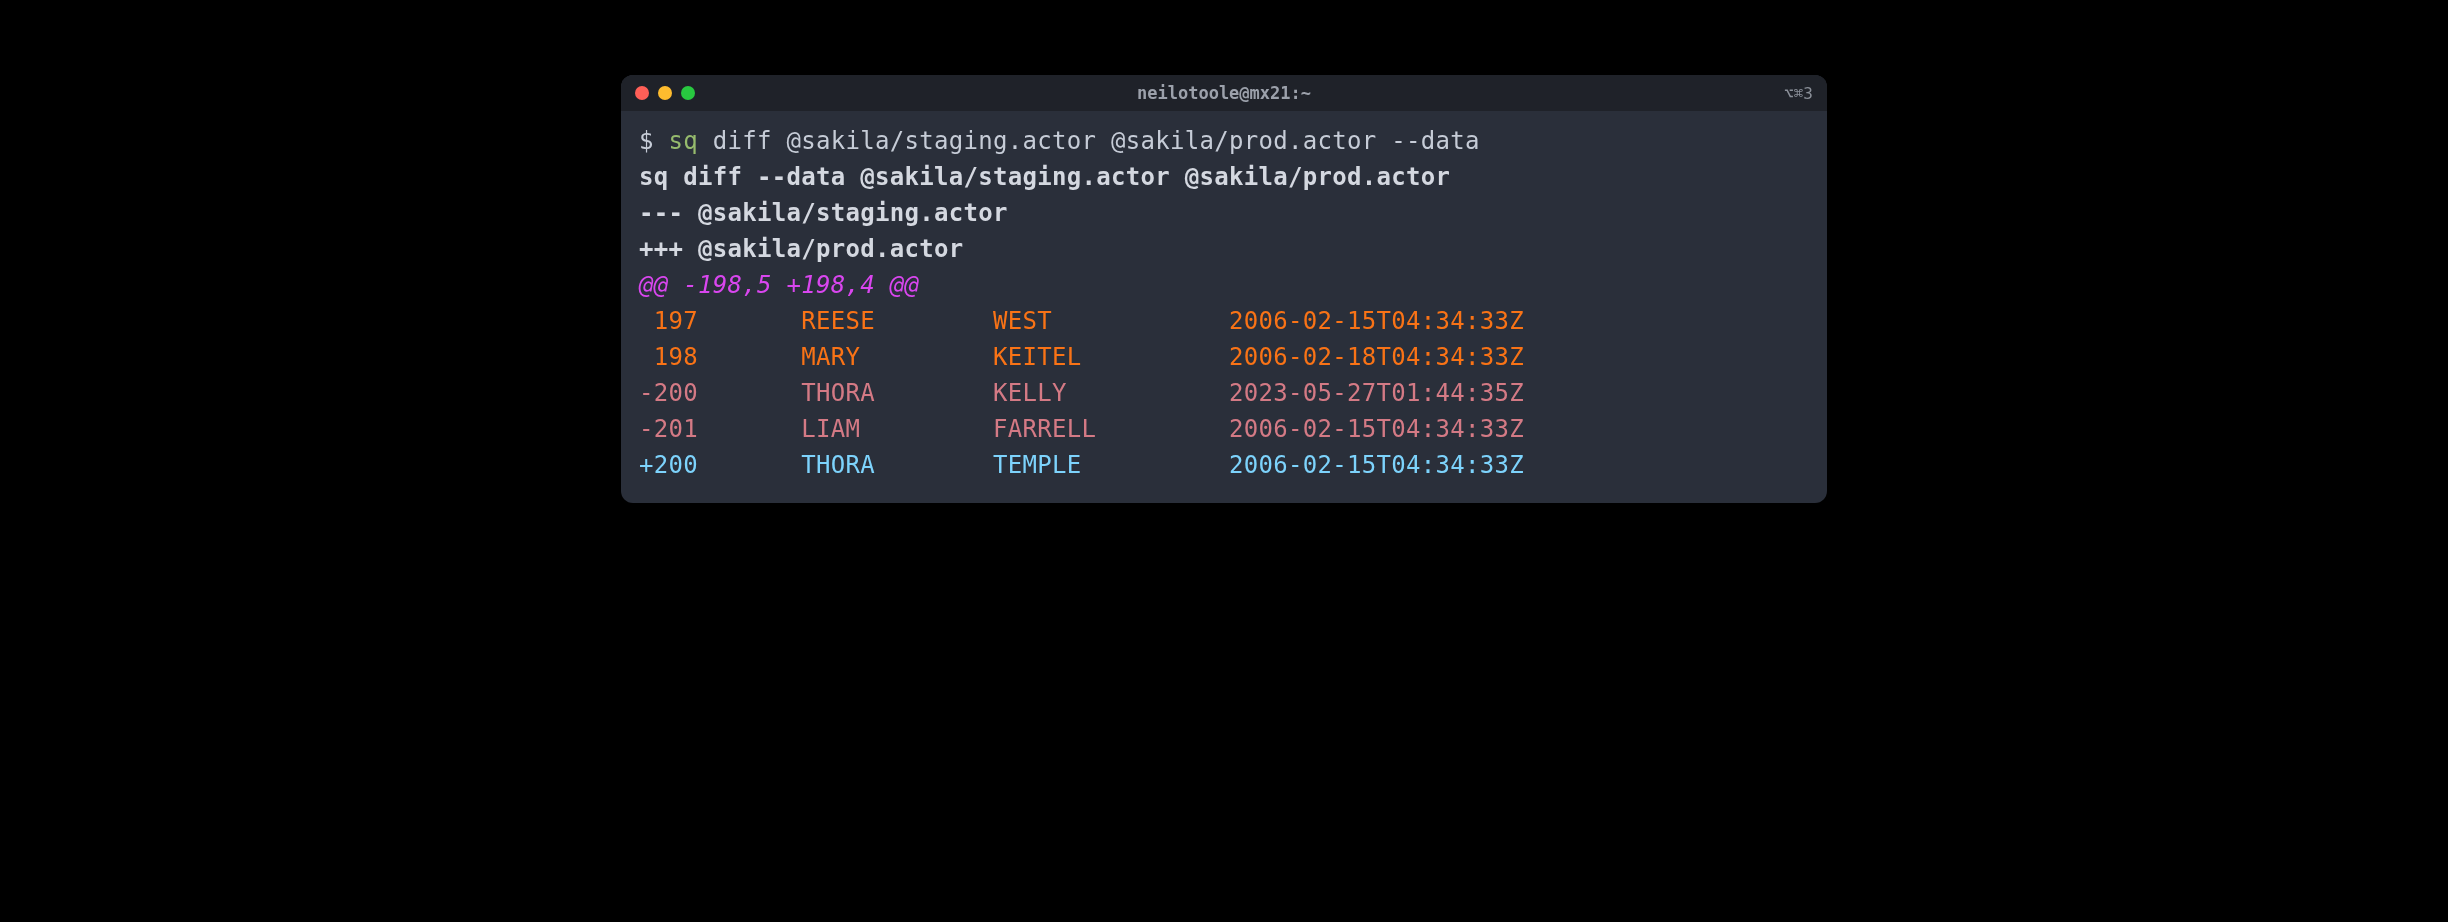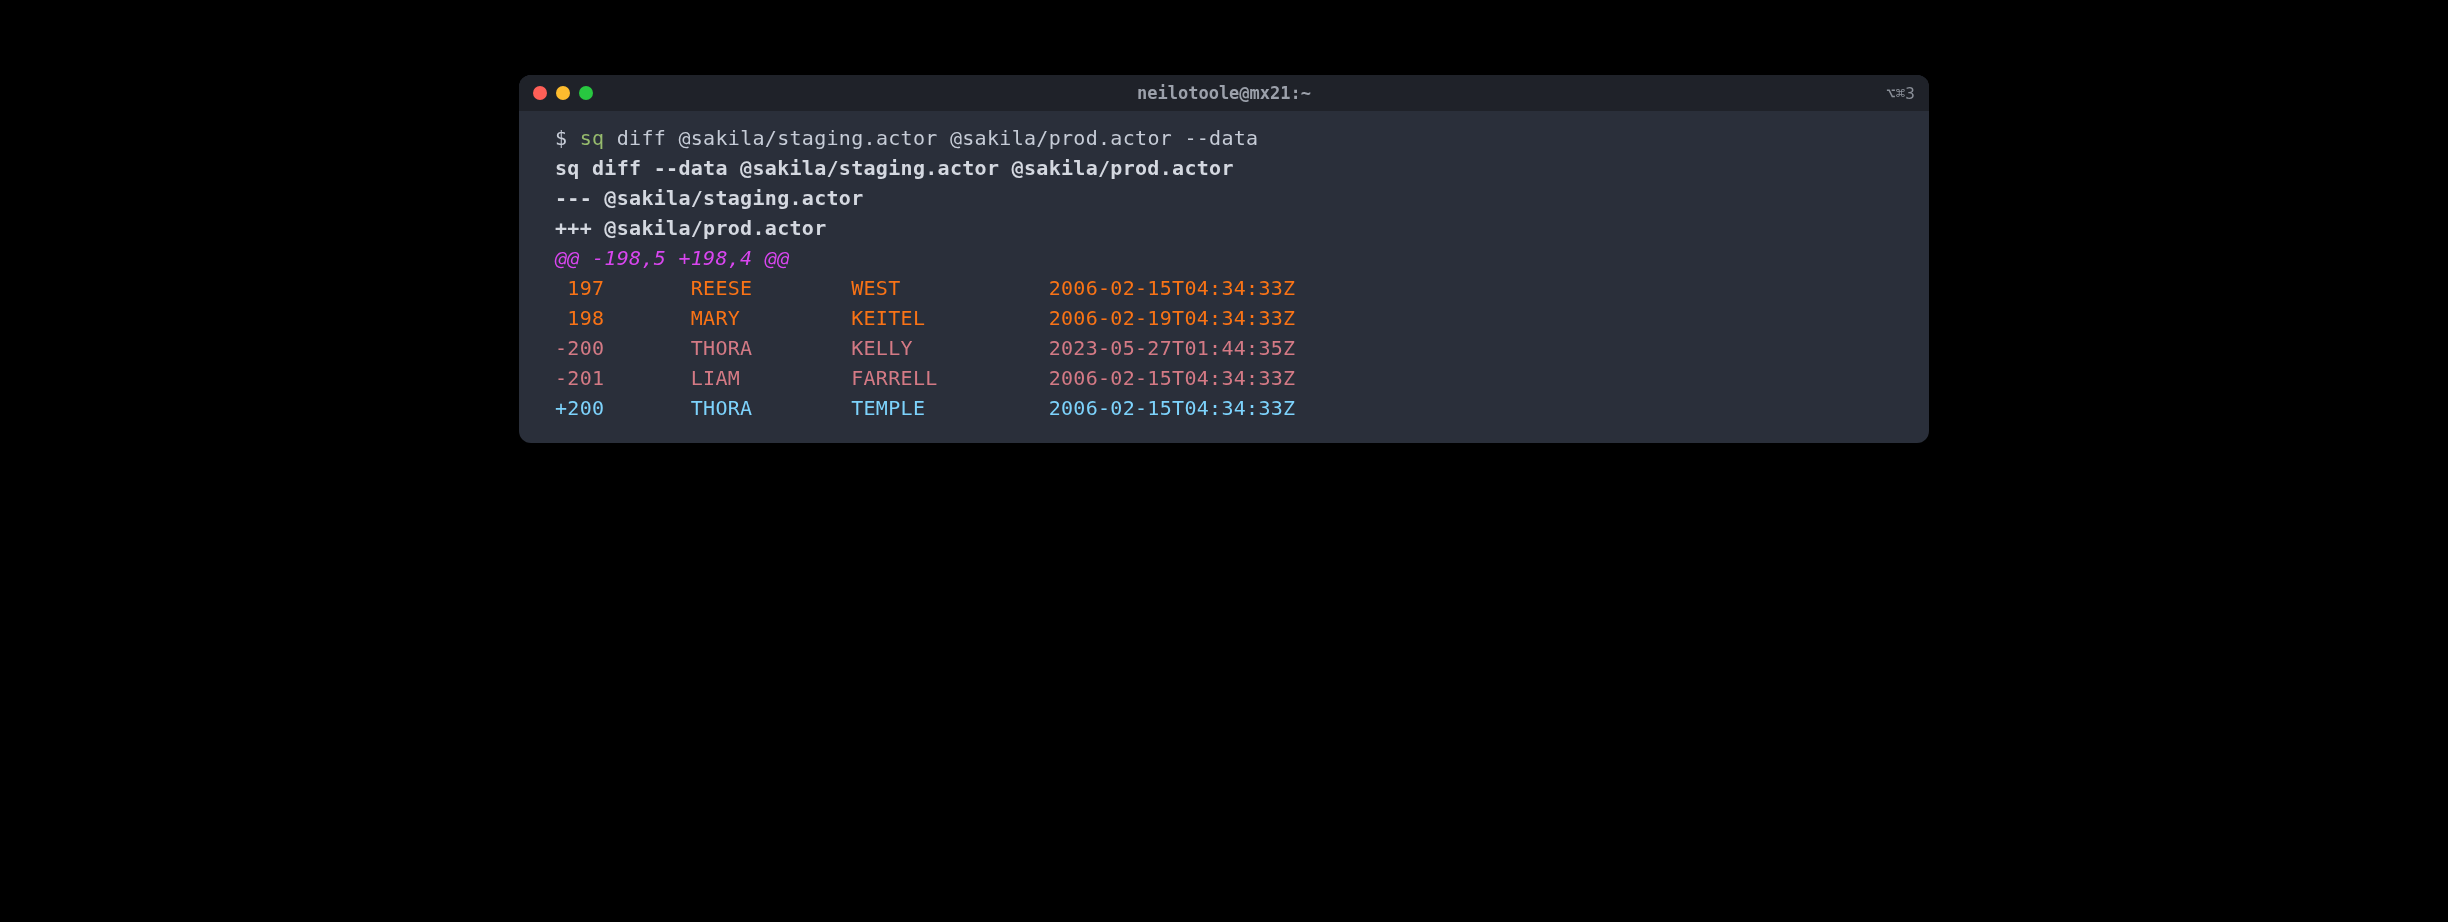--- a/index.html
+++ b/index.html
@@ -11,21 +11,21 @@
       background: #000000;
       width: 2448px;
       height: 922px;
       display: flex;
       align-items: flex-start;
       justify-content: center;
       padding-top: 75px;
       font-family: 'Menlo', 'Monaco', 'Consolas', monospace;
     }
     .terminal-window {
-      width: 1410px;
+      width: 1206px;
       background: #2a2f3a;
       border-radius: 12px;
       overflow: hidden;
       box-shadow: 0 20px 60px rgba(0,0,0,0.5);
     }
     .titlebar {
       background: #1f2229;
       height: 36px;
       display: flex;
       align-items: center;
@@ -54,22 +54,22 @@
     }
     .title-right {
       margin-left: auto;
       color: #8a8f98;
       font-size: 16px;
       display: flex;
       align-items: center;
       gap: 2px;
     }
     .terminal-body {
-      padding: 12px 18px 20px 36px;
-      font-size: 20px;
+      padding: 12px 18px 20px 18px;
+      font-size: 24px;
       line-height: 1.5;
       letter-spacing: 0.3px;
     }
     .line {
       white-space: pre;
     }
     .prompt { color: #c6ccd7; }
     .cmd-green { color: #96bb6d; }
     .cmd-rest { color: #c6ccd7; }
     .bold-line {
@@ -94,18 +94,18 @@
     <div class="title">neilotoole@mx21:~</div>
     <div class="title-right">⌥⌘3</div>
   </div>
   <div class="terminal-body">
     <div class="line"><span class="prompt">$ </span><span class="cmd-green">sq</span><span class="cmd-rest"> diff @sakila/staging.actor @sakila/prod.actor --data</span></div>
     <div class="line bold-line">sq diff --data @sakila/staging.actor @sakila/prod.actor</div>
     <div class="line bold-line">--- @sakila/staging.actor</div>
     <div class="line bold-line">+++ @sakila/prod.actor</div>
     <div class="line hunk-line">@@ -198,5 +198,4 @@</div>
     <div class="line context-line"> 197       REESE        WEST            2006-02-15T04:34:33Z</div>
-    <div class="line context-line"> 198       MARY         KEITEL          2006-02-19T04:34:33Z</div>
+    <div class="line context-line"> 198       MARY         KEITEL          2006-02-18T04:34:33Z</div>
     <div class="line removed-line">-200       THORA        KELLY           2023-05-27T01:44:35Z</div>
     <div class="line removed-line">-201       LIAM         FARRELL         2006-02-15T04:34:33Z</div>
     <div class="line added-line">+200       THORA        TEMPLE          2006-02-15T04:34:33Z</div>
   </div>
 </div>
 
 </body></html>

